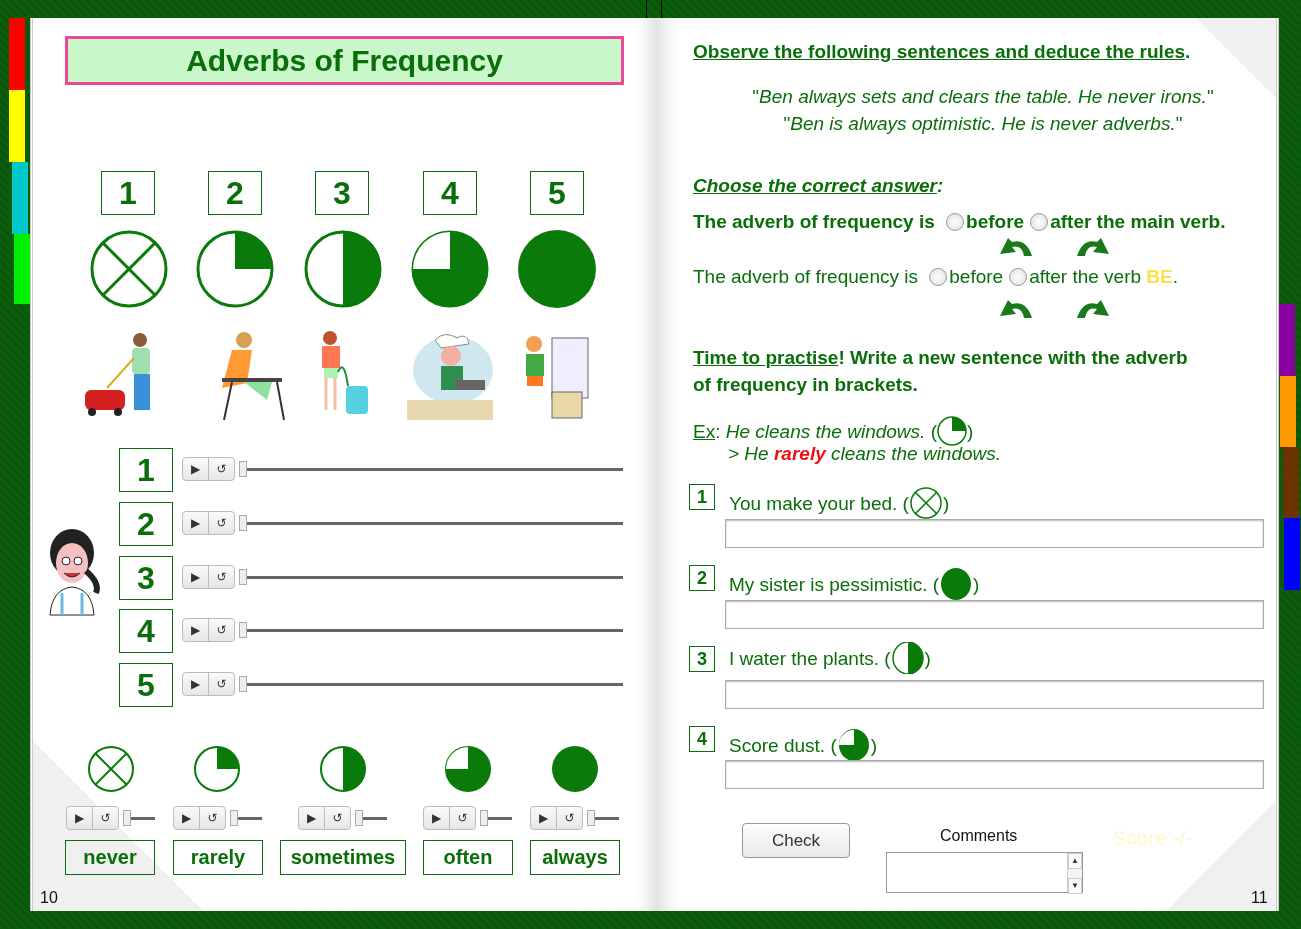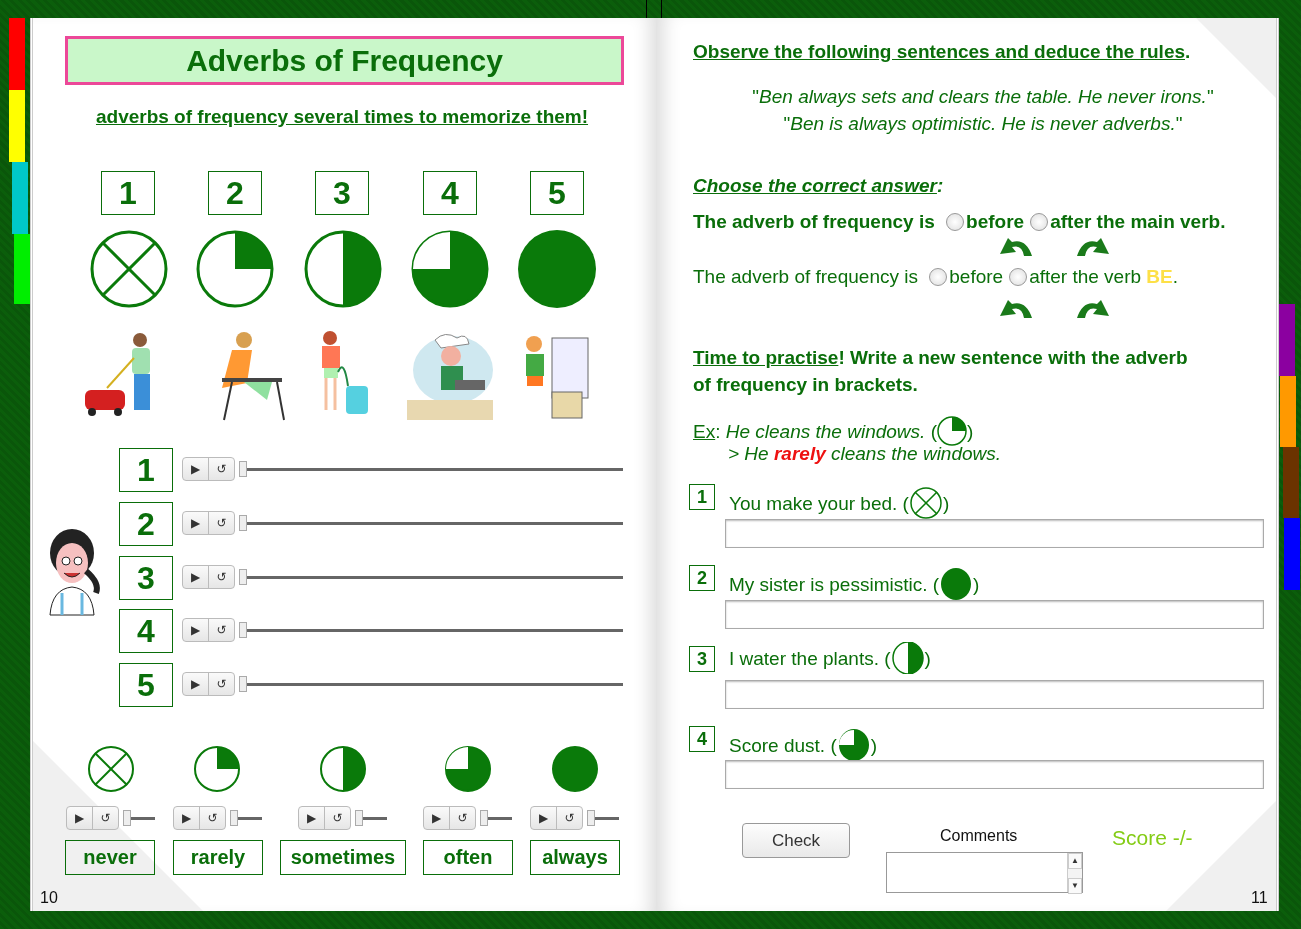--- a/index.html
+++ b/index.html
@@ -69,21 +69,21 @@
   .answer { position:absolute; left:725px; width:533px; height:25px; border:1px solid #aaa; box-shadow: inset 0 1px 2px #bbb; background:#fff; }
   .check-btn {
     position:absolute; left:742px; top:823px; width:106px; height:33px;
     border:1px solid #999; border-radius:4px; background:linear-gradient(#fdfdfd,#e9e9e9);
     font-size:17px; color:#333; display:flex; align-items:center; justify-content:center;
   }
   .comments-label { position:absolute; left:940px; top:827px; font-size:16px; color:#111; }
   .comments-box { position:absolute; left:886px; top:852px; width:195px; height:39px; border:1px solid #999; background:#fff; }
   .scroll { position:absolute; right:0; top:0; width:14px; height:39px; border-left:1px solid #ccc; background:#f4f4f4; }
   .scroll span { display:block; height:14px; font-size:8px; text-align:center; color:#333; border:1px solid #ccc; line-height:13px; background:#fafafa; }
-  .score { position:absolute; left:1112px; top:826px; font-size:21px; color:#84cc16; }
+  .score { position:absolute; left:1112px; top:826px; font-size:21px; color:#fef9c3; }
   .spine { position:absolute; left:646px; top:0; width:14px; height:18px; border-left:1px solid #000; border-right:1px solid #000; }
 </style>
 </head>
 <body>
 
 <div class="book-bg"></div>
 <div class="spine"></div>
 
 <div class="tab" style="left:9px;top:18px;height:72px;background:#ff0000;"></div>
 <div class="tab" style="left:9px;top:90px;height:72px;background:#ffff00;"></div>
@@ -94,21 +94,20 @@
 <div class="tab" style="left:1280px;top:376px;height:71px;background:#ff9900;"></div>
 <div class="tab" style="left:1283px;top:447px;height:71px;background:#6b3300;"></div>
 <div class="tab" style="left:1284px;top:518px;height:72px;background:#0000ff;"></div>
 
 <div class="page page-left">
   <div class="corner-fold-left"></div>
 </div>
 
 <div class="title-box">Adverbs of Frequency</div>
 <div class="instr">
-  <div>adverbs of frequency several times to memorize them!</div>
 </div>
 
 <div class="num-box" style="left:101px;top:171px;">1</div>
 <div class="num-box" style="left:208px;top:171px;">2</div>
 <div class="num-box" style="left:315px;top:171px;">3</div>
 <div class="num-box" style="left:423px;top:171px;">4</div>
 <div class="num-box" style="left:530px;top:171px;">5</div>
 
 <svg class="sym" style="left:89px;top:229px;" width="80" height="80">
   <circle cx="40" cy="40" r="37" fill="#fff" stroke="#0a7a0a" stroke-width="3"></circle>

